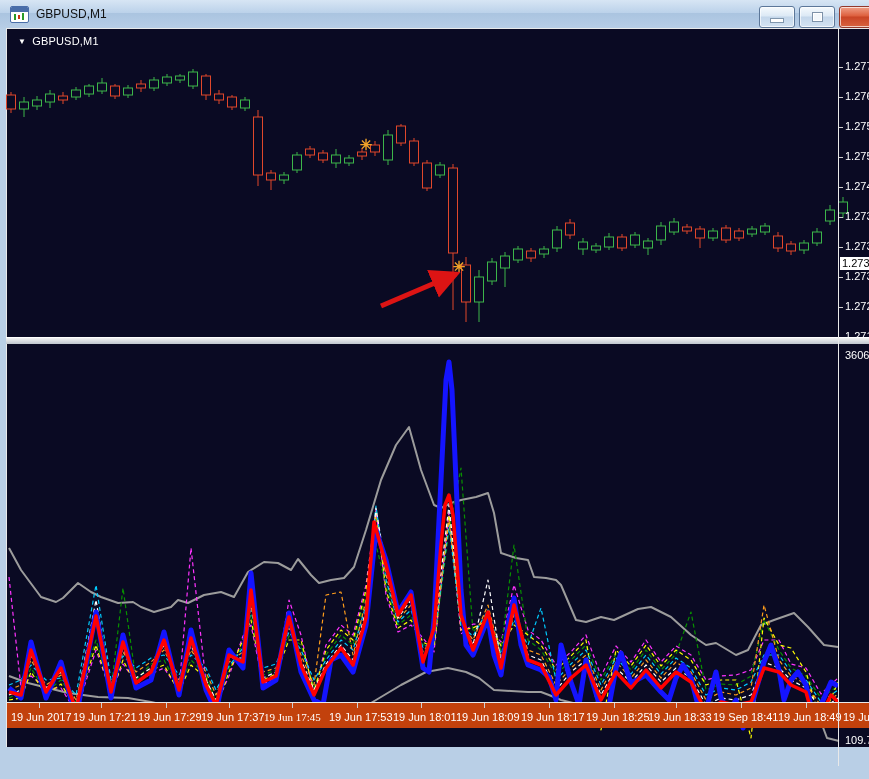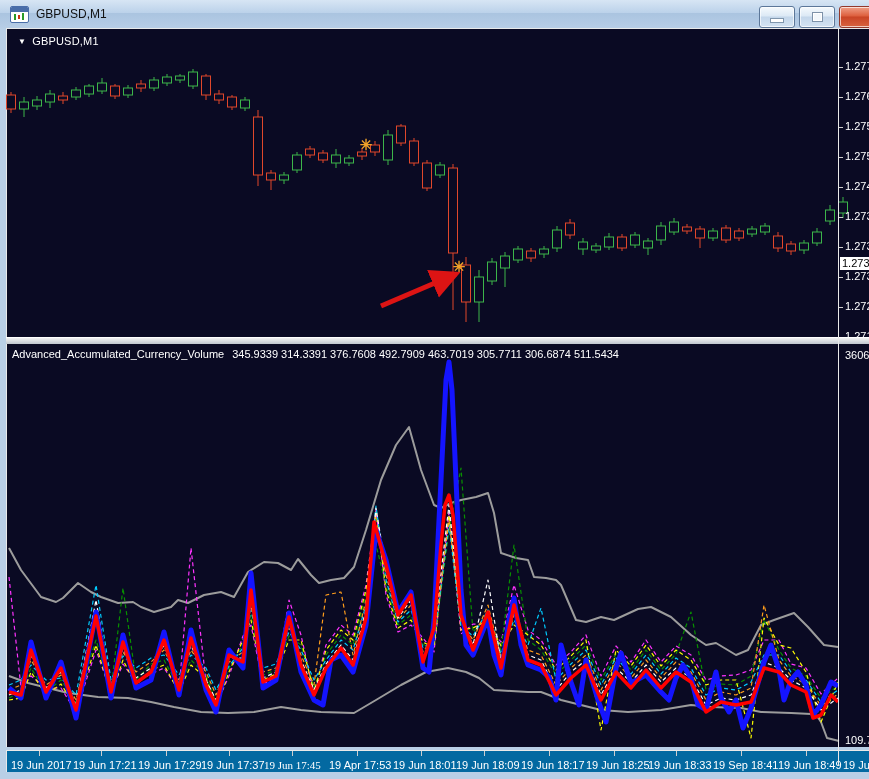--- a/index.html
+++ b/index.html
@@ -24,22 +24,22 @@
   .wbtn.close{width:40px;border:1px solid #93392c;
     background:linear-gradient(#f0a088,#dd5f3d 45%,#c94425 50%,#d8623f);}
   .frame-left{position:absolute;left:0;top:28px;width:6px;height:744px;background:#b9cfe6;}
   .frame-bottom{position:absolute;left:0;top:772px;width:869px;height:7px;background:#b9cfe6;}
   
   .pane{position:absolute;background:#0a0a23;}
   .pane-top{left:6px;top:28px;width:863px;height:309px;border-left:1px solid #e9e9e9;border-top:1px solid #e9e9e9;}
   .separator{position:absolute;left:6px;top:337px;width:863px;height:7px;
     background:linear-gradient(#f2f2f2,#cfd4da 60%,#b7bec7);border-top:1px solid #fff;border-bottom:1px solid #8d98a5;}
   .pane-ind{left:6px;top:344px;width:863px;height:403px;border-left:1px solid #e9e9e9;}
-  .timebar{position:absolute;left:6px;top:702px;width:863px;height:25px;background:#0369a1;
-    border-top:1px solid #e9e9e9;border-left:1px solid #e9e9e9;margin-top:48px;}
+  .timebar{position:absolute;left:6px;top:702px;width:863px;height:25px;background:#c2410c;
+    border-top:1px solid #e9e9e9;border-left:1px solid #e9e9e9;}
   .vscale-border{position:absolute;left:838px;top:29px;width:1px;height:737px;background:#e9e9e9;}
   svg{position:absolute;left:0;top:0;overflow:visible;}
   .symbol-label{position:absolute;left:11px;top:6px;color:#fff;font-size:11px;letter-spacing:.2px;}
   .symbol-label .tri{font-size:8px;margin-right:6px;position:relative;top:-1px;}
   .ind-header{position:absolute;left:5px;top:4px;color:#fff;font-size:11px;white-space:nowrap;}
   .ind-header .vals{margin-left:8px;}
   .plabel{position:absolute;color:#fff;font-size:11px;white-space:nowrap;}
   .ptick{position:absolute;width:4px;height:1px;background:#cfcfcf;}
   .price-box{position:absolute;background:#fff;color:#000;font-size:11px;
     padding:0 2px;line-height:13px;white-space:nowrap;}
@@ -379,42 +379,39 @@
       <polyline points="8,676 27,683 47,688 67,693 97,697 127,698 150,702 173,707 200,712 227,713 253,712 280,707 300,710 320,712 353,713 375,700 400,685 425,672 447,668 465,672 478,678 493,690 510,691 527,692 540,692 548,695 560,700 600,710 627,712 660,710 690,705 710,707 740,708 760,712 790,713 810,714 816,716 820,722 826,738 838,741" fill="none" stroke="#9c9c9c" stroke-width="2" stroke-linejoin="round"></polyline>
       <polyline points="8,577 20,688 30,676 45,688 60,688 75,712 95,650 110,692 122,664 135,682 150,674 163,668 178,690 190,548 205,682 215,705 228,676 242,636 250,625 262,684 275,678 288,600 300,635 313,694 325,645 340,625 352,635 365,585 375,510 385,595 397,632 410,625 422,638 433,652 448,512 460,634 472,624 487,625 500,642 513,585 527,630 540,640 555,665 570,652 585,635 600,676 615,646 630,662 645,640 660,662 675,646 690,655 705,680 720,676 735,675 750,670 763,640 778,640 790,664 805,668 820,694 837,678" fill="none" stroke="#ff33ff" stroke-width="1.2" stroke-linejoin="round" stroke-dasharray="4 3"></polyline>
       <polyline points="8,698 20,692 30,668 45,692 60,680 75,702 95,640 110,690 122,588 135,680 150,664 163,660 178,688 190,660 205,675 215,702 228,668 242,645 250,615 262,675 275,670 288,636 300,645 313,688 325,655 340,635 352,645 365,595 375,545 385,585 397,625 410,615 422,645 433,644 448,530 460,468 472,632 487,615 500,650 513,545 527,640 540,650 555,675 570,660 585,645 600,680 615,654 630,670 645,650 660,670 675,654 690,612 705,690 720,684 735,685 750,676 763,620 778,650 790,668 805,676 820,698 837,686" fill="none" stroke="#089000" stroke-width="1.2" stroke-linejoin="round" stroke-dasharray="4 3"></polyline>
       <polyline points="8,700 20,698 30,672 45,695 60,684 75,708 95,645 110,695 122,660 135,685 150,670 163,665 178,692 190,665 205,678 215,708 228,672 242,640 250,620 262,680 275,674 288,640 300,640 313,692 325,650 340,630 352,640 365,590 375,512 385,590 397,628 410,620 422,642 433,648 448,515 460,630 472,628 487,620 500,646 513,625 527,635 540,645 555,670 570,656 585,640 600,730 615,650 630,666 645,645 660,666 675,650 690,660 705,685 720,680 735,680 750,738 763,618 778,645 790,648 805,672 820,722 837,682" fill="none" stroke="#ffff00" stroke-width="1.2" stroke-linejoin="round" stroke-dasharray="4 3"></polyline>
       <polyline points="8,685 20,680 30,665 45,680 60,678 75,695 95,585 110,680 122,656 135,668 150,658 163,655 178,675 190,655 205,668 215,690 228,666 242,648 250,610 262,668 275,664 288,632 300,650 313,680 325,660 340,640 352,650 365,605 375,506 385,580 397,622 410,610 422,648 433,640 448,525 460,626 472,636 487,610 500,654 513,620 527,645 540,608 555,680 570,664 585,650 600,685 615,658 630,674 645,655 660,674 675,658 690,668 705,695 720,688 735,690 750,682 763,655 778,655 790,672 805,680 820,702 837,690" fill="none" stroke="#00ccff" stroke-width="1.2" stroke-linejoin="round" stroke-dasharray="4 3"></polyline>
       <polyline points="8,690 20,685 30,660 45,685 60,675 75,700 95,620 110,685 122,652 135,672 150,662 163,650 178,680 190,650 205,672 215,695 228,662 242,652 250,605 262,672 275,668 288,628 300,655 313,685 325,595 340,592 352,655 365,600 375,527 385,575 397,620 410,605 422,652 433,636 448,520 460,622 472,640 487,605 500,658 513,615 527,650 540,655 555,685 570,668 585,655 600,690 615,662 630,678 645,660 660,678 675,662 690,672 705,700 720,692 735,695 750,688 763,605 778,660 790,676 805,684 820,706 837,694" fill="none" stroke="#ff9d1c" stroke-width="1.2" stroke-linejoin="round" stroke-dasharray="4 3"></polyline>
       <polyline points="8,695 20,690 30,655 45,688 60,672 75,705 95,600 110,688 122,648 135,678 150,668 163,645 178,685 190,645 205,680 215,700 228,658 242,658 250,600 262,678 275,672 288,622 300,660 313,690 325,664 340,645 352,660 365,610 375,508 385,570 397,618 410,600 422,658 433,632 448,505 460,618 472,645 487,580 500,662 513,610 527,655 540,660 555,690 570,672 585,660 600,695 615,668 630,682 645,665 660,682 675,668 690,678 705,705 720,698 735,700 750,695 763,662 778,668 790,680 805,688 820,710 837,698" fill="none" stroke="#ffffff" stroke-width="1.2" stroke-linejoin="round" stroke-dasharray="4 3"></polyline>
       <polyline points="8,688 20,698 30,642 45,698 60,662 75,718 95,612 110,698 122,635 135,688 150,680 163,632 178,695 190,630 205,690 215,712 228,650 242,668 250,573 262,688 275,680 288,613 300,672 313,700 322,705 330,660 340,655 352,672 365,625 375,530 385,560 397,612 410,592 422,668 428,672 433,620 440,480 445,380 448,362 451,390 455,480 460,590 465,645 472,655 487,618 493,655 500,675 508,620 513,598 520,645 527,665 540,670 548,677 555,700 560,645 570,682 578,705 585,660 597,700 605,722 615,668 620,653 630,683 645,675 660,692 668,700 675,678 682,665 690,678 697,705 705,710 715,672 720,698 728,712 735,700 742,728 750,708 763,662 770,645 778,670 783,700 790,680 797,672 805,685 812,715 820,705 830,682 837,686" fill="none" stroke="#1414ff" stroke-width="5" stroke-linejoin="round"></polyline>
       <polyline points="8,692 20,695 30,650 45,692 60,668 75,710 95,616 110,692 122,642 135,683 150,672 163,640 178,690 190,638 205,685 215,705 228,655 242,662 250,590 262,682 275,676 288,617 300,665 313,695 325,668 340,648 352,665 365,618 373,522 385,565 397,615 410,595 422,662 433,628 440,545 444,505 448,495 452,515 456,565 460,615 472,650 487,612 500,668 513,605 527,660 540,665 555,695 570,678 585,665 600,700 615,672 630,688 645,670 660,688 675,672 690,682 705,712 720,702 735,705 750,702 763,668 778,672 790,685 805,692 812,718 820,715 830,695 837,702" fill="none" stroke="#ff0000" stroke-width="3.5" stroke-linejoin="round"></polyline>
     </svg>
-  <div class="ind-header">
-    <span>Advanced_Accumulated_Currency_Volume</span><span class="vals">345.9339 314.3391 376.7608 492.7909 463.7019 305.7711 306.6874 511.5434</span>
-  </div>
   <div id="ind-scale">
       <div class="plabel" style="left: 838px; top: 5px;">3606.</div>
       <div class="plabel" style="left: 838px; top: 390px;">109.7</div>
     </div>
 </div>
 
 <div class="timebar" id="timebar">
     <div class="ttick" style="left: 32px;"></div>
     <div class="tlabel" style="left: 4px;">19 Jun 2017</div>
     <div class="ttick" style="left: 94px;"></div>
     <div class="tlabel" style="left: 66px;">19 Jun 17:21</div>
     <div class="ttick" style="left: 159px;"></div>
     <div class="tlabel" style="left: 131px;">19 Jun 17:29</div>
     <div class="ttick" style="left: 222px;"></div>
     <div class="tlabel" style="left: 194px;">19 Jun 17:37</div>
     <div class="ttick" style="left: 285px;"></div>
     <div class="tlabel" style="left: 257px; font-family: Liberation Serif, serif;">19 Jun 17:45</div>
     <div class="ttick" style="left: 350px;"></div>
-    <div class="tlabel" style="left: 322px;">19 Apr 17:53</div>
+    <div class="tlabel" style="left: 322px;">19 Jun 17:53</div>
     <div class="ttick" style="left: 414px;"></div>
     <div class="tlabel" style="left: 386px;">19 Jun 18:01</div>
     <div class="ttick" style="left: 477px;"></div>
     <div class="tlabel" style="left: 449px;">19 Jun 18:09</div>
     <div class="ttick" style="left: 542px;"></div>
     <div class="tlabel" style="left: 514px;">19 Jun 18:17</div>
     <div class="ttick" style="left: 607px;"></div>
     <div class="tlabel" style="left: 579px;">19 Jun 18:25</div>
     <div class="ttick" style="left: 669px;"></div>
     <div class="tlabel" style="left: 641px; text-align: center;">19 Jun 18:33</div>

